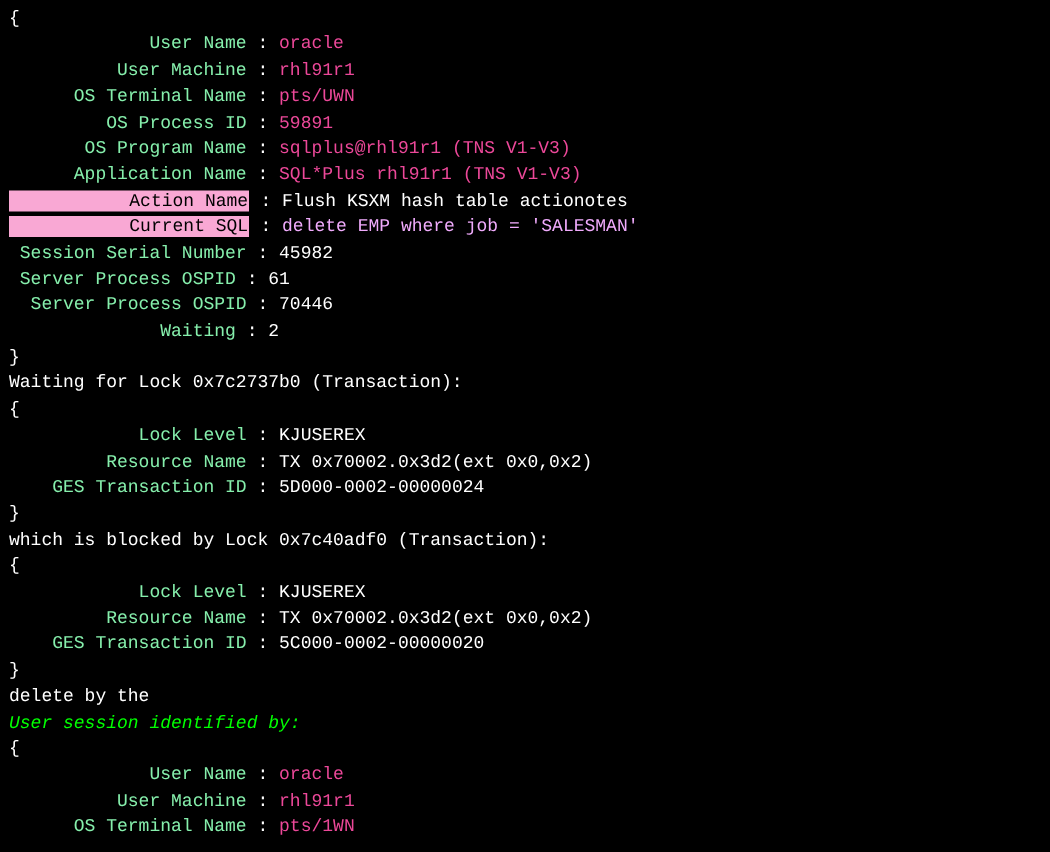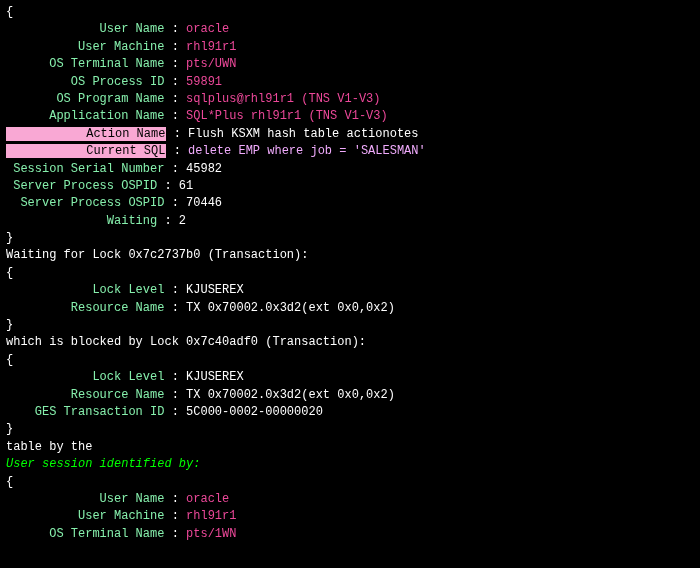--- a/index.html
+++ b/index.html
@@ -47,26 +47,27 @@
     <div class="line"><span class="highlight-yellow">           Current SQL</span> <span class="white">:</span> <span class="sql-text">delete EMP where job = 'SALESMAN'</span></div>
     <div class="line"><span class="cyan"> Session Serial Number</span> <span class="white">:</span> <span class="white">45982</span></div>
     <div class="line"><span class="cyan"> Server Process OSPID</span> <span class="white">:</span> <span class="white">61</span></div>
     <div class="line"><span class="cyan">  Server Process OSPID</span> <span class="white">:</span> <span class="white">70446</span></div>
     <div class="line"><span class="cyan">              Waiting</span> <span class="white">:</span> <span class="white">2</span></div>
     <div class="line"><span class="white">}</span></div>
     <div class="line"><span class="white">Waiting for Lock 0x7c2737b0 (Transaction):</span></div>
     <div class="line"><span class="white">{</span></div>
     <div class="line"><span class="cyan">            Lock Level</span> <span class="white">:</span> <span class="white">KJUSEREX</span></div>
     <div class="line"><span class="cyan">         Resource Name</span> <span class="white">:</span> <span class="white">TX 0x70002.0x3d2(ext 0x0,0x2)</span></div>
+    <div class="line"><span class="cyan">    GES Transaction ID</span> <span class="white">:</span> <span class="white">5D000-0002-00000024</span></div>
     <div class="line"><span class="white">}</span></div>
     <div class="line"><span class="white">which is blocked by Lock 0x7c40adf0 (Transaction):</span></div>
     <div class="line"><span class="white">{</span></div>
     <div class="line"><span class="cyan">            Lock Level</span> <span class="white">:</span> <span class="white">KJUSEREX</span></div>
     <div class="line"><span class="cyan">         Resource Name</span> <span class="white">:</span> <span class="white">TX 0x70002.0x3d2(ext 0x0,0x2)</span></div>
     <div class="line"><span class="cyan">    GES Transaction ID</span> <span class="white">:</span> <span class="white">5C000-0002-00000020</span></div>
     <div class="line"><span class="white">}</span></div>
-    <div class="line"><span class="white">table by the</span></div>
+    <div class="line"><span class="white">delete by the</span></div>
     <div class="line"><span class="green">User session identified by:</span></div>
     <div class="line"><span class="white">{</span></div>
     <div class="line"><span class="cyan">             User Name</span> <span class="white">:</span> <span class="yellow">oracle</span></div>
     <div class="line"><span class="cyan">          User Machine</span> <span class="white">:</span> <span class="yellow">rhl91r1</span></div>
     <div class="line"><span class="cyan">      OS Terminal Name</span> <span class="white">:</span> <span class="yellow">pts/1WN</span></div>
   </div>
 
 </body></html>

